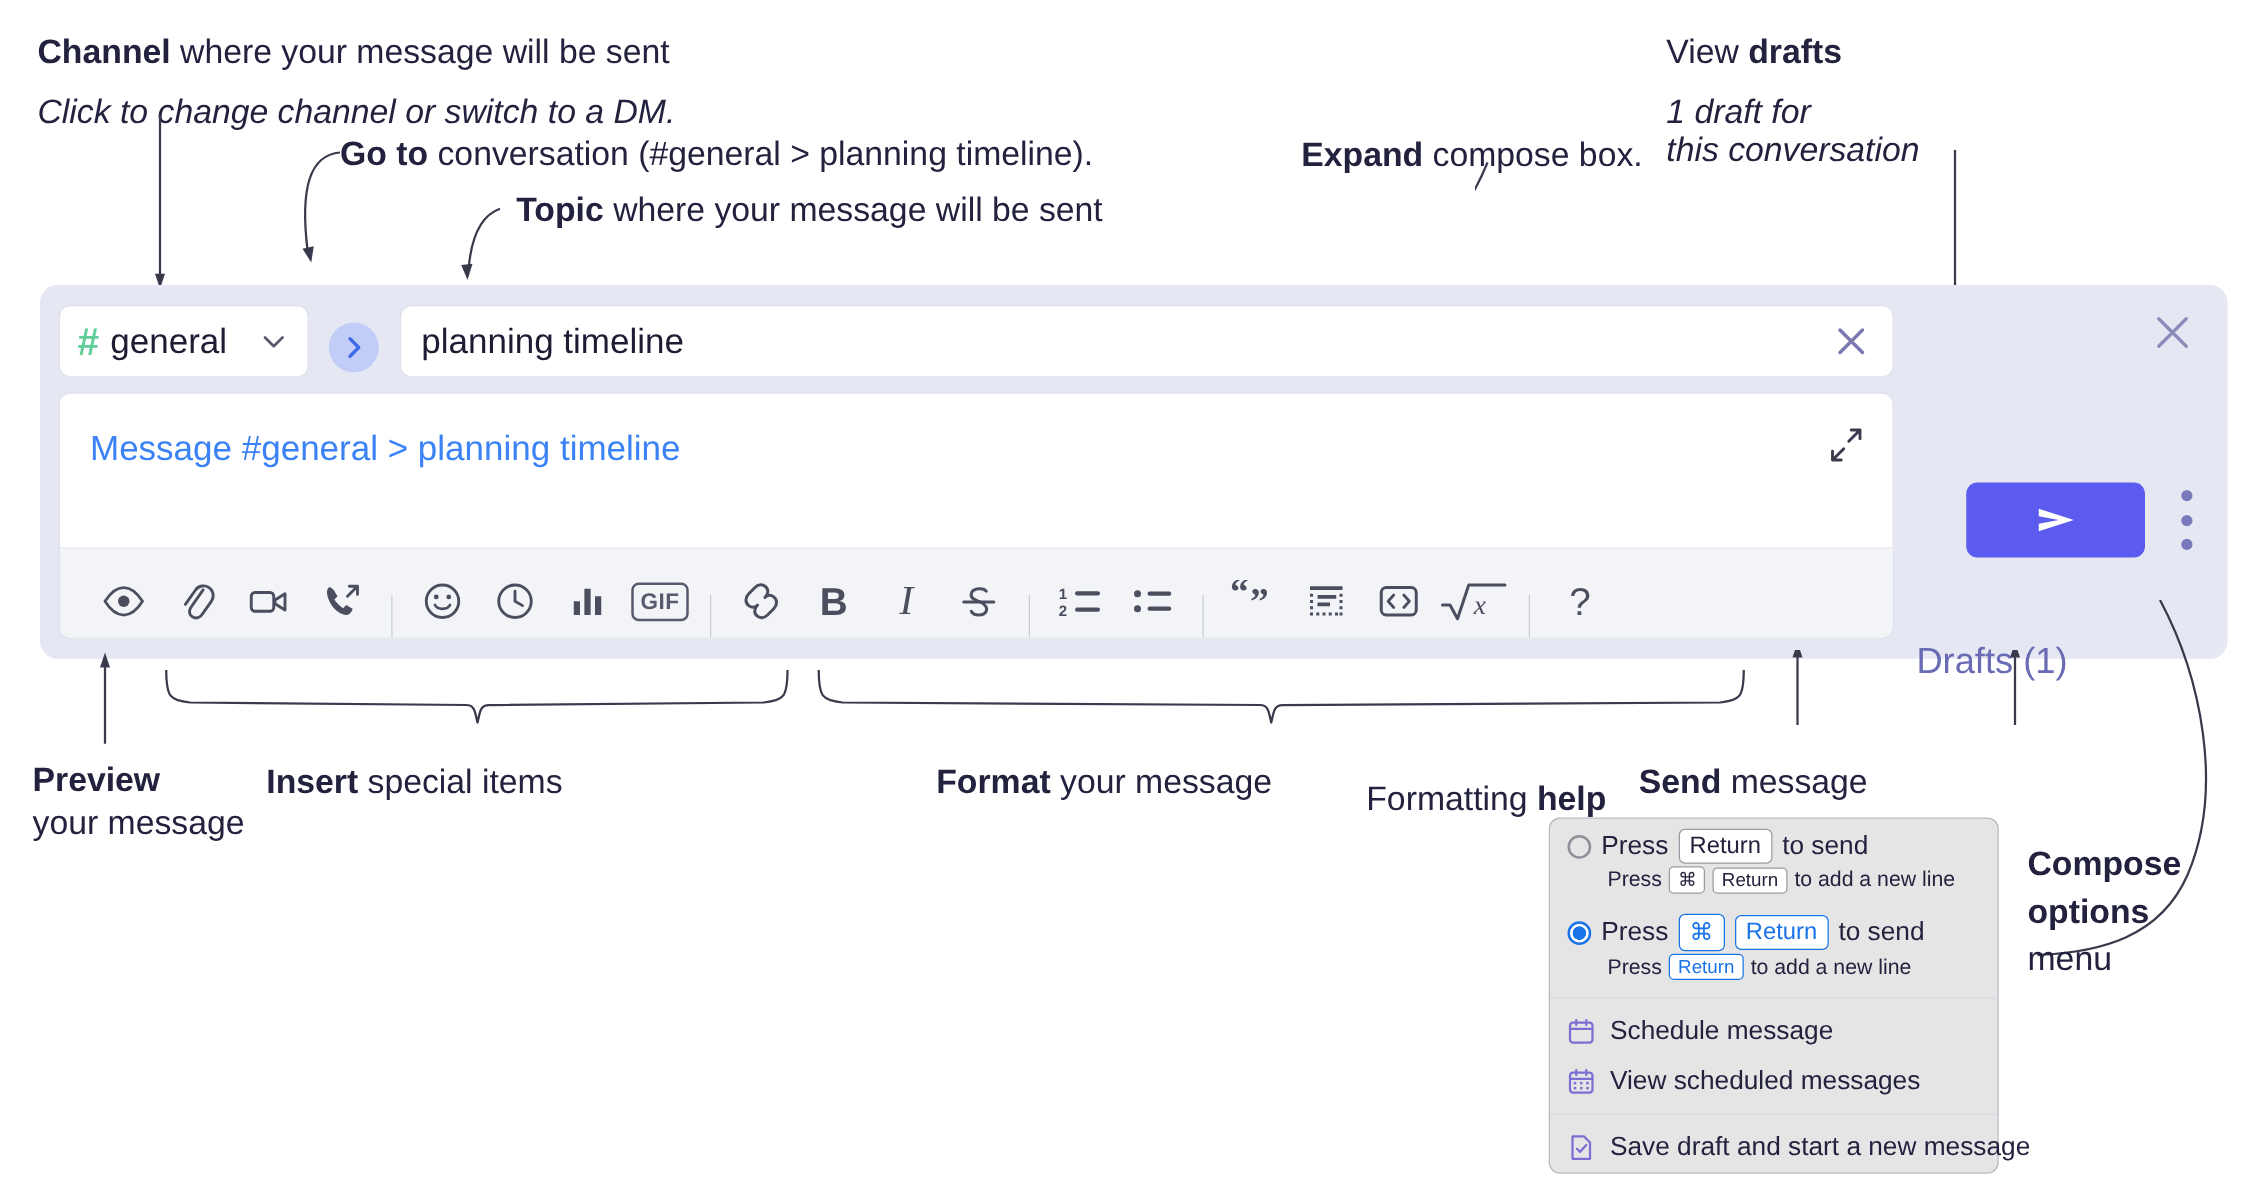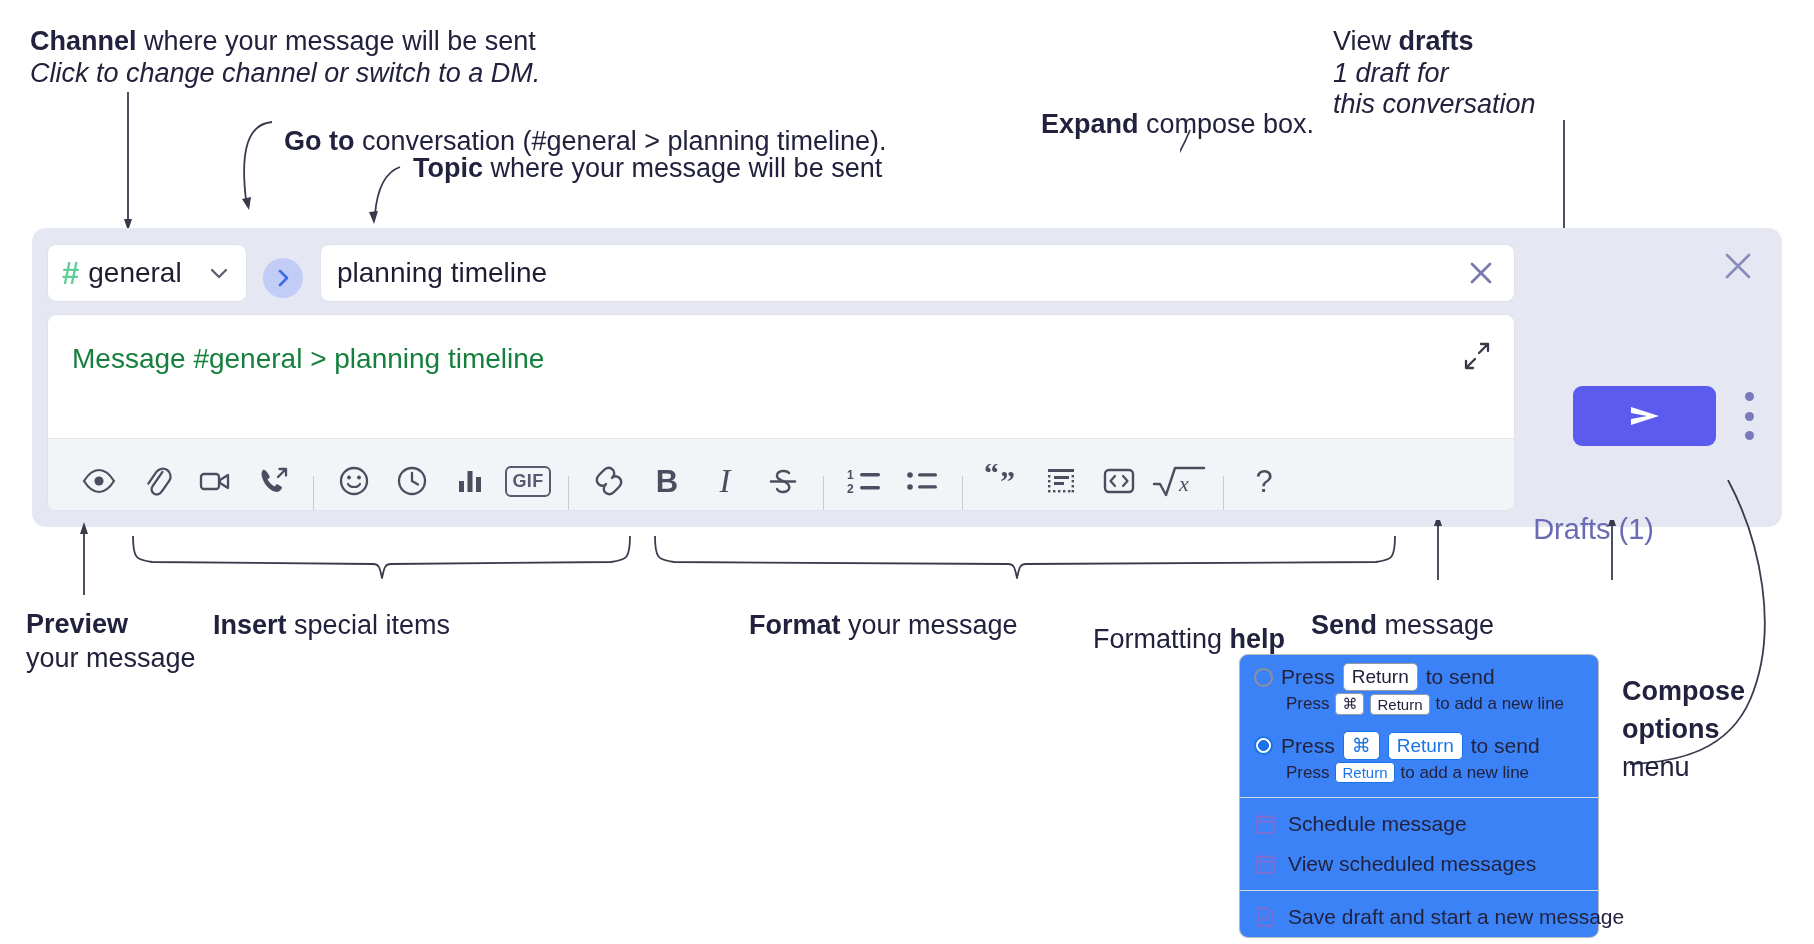--- a/index.html
+++ b/index.html
@@ -14,21 +14,21 @@
 
   
   .anno {
     position: absolute;
     font-size: 27px;
     line-height: 37px;
     color: #22223e;
     white-space: nowrap;
   }
   .anno b { font-weight: 700; }
-  .anno.ital { font-style: italic; }
+  .anno.ital { font-style: italic; margin-top: 16px; }
   .anno.wrap { white-space: normal; }
 
   
   #compose {
     position: absolute;
     left: 32px; top: 228px;
     width: 1750px; height: 299px;
     background: #e5e7f3;
     border-radius: 14px;
   }
@@ -72,21 +72,21 @@
     cursor: pointer;
   }
 
   
   #msg-card {
     left: 15px; top: 86px; width: 1468px; height: 197px;
     overflow: hidden;
   }
   #msg-placeholder {
     position: absolute; left: 24px; top: 28px;
-    font-size: 28px; color: #15803d;
+    font-size: 28px; color: #3b82f6;
   }
   #expand-btn {
     position: absolute; right: 20px; top: 24px;
     width: 34px; height: 34px; cursor: pointer;
   }
 
   
   #toolbar {
     position: absolute; left: 0; right: 0; bottom: 0; height: 72px;
     background: #f3f4f8;
@@ -131,21 +131,21 @@
     width: 22px; height: 48px; cursor: pointer;
     display: flex; flex-direction: column; align-items: center; justify-content: space-between;
   }
   #kebab span { width: 9px; height: 9px; border-radius: 50%; background: #7a79bb; display: block; }
 
   
   #options-menu {
     position: absolute;
     left: 1239px; top: 654px;
     width: 360px;
-    background: #3b82f6;
+    background: #e5e5e5;
     border: 1px solid #b9b9c4;
     border-radius: 9px;
   }
   .opt-row { display: flex; align-items: center; padding: 8px 14px 2px 14px; gap: 8px; cursor: pointer; }
   .opt-sub { display: flex; align-items: center; padding: 0 14px 8px 46px; gap: 6px; }
   .radio { width: 19px; height: 19px; border-radius: 50%; border: 2px solid #909099; flex: 0 0 auto; }
   .radio.on { border-color: #1a74e8; background:
       radial-gradient(circle, #1a74e8 0 5.2px, #ffffff 5.6px 100%); }
   .opt-txt { font-size: 21px; color: #22223e; white-space: nowrap; }
   .opt-txt.sm { font-size: 17px; }
@@ -165,21 +165,21 @@
 </head>
 <body>
 
 <div id="root">
 
   <div class="anno" style="left:30px; top:23px;">
     <b>Channel</b><span> where your message will be sent</span>
   </div>
   <div class="anno ital" style="left:30px; top:55px;">Click to change channel or switch to a DM.</div>
 
-  <div class="anno" style="left:284px; top:105px;margin-top:18px;">
+  <div class="anno" style="left:272px; top:105px;">
     <b>Go to</b><span> conversation (#general &gt; planning timeline).</span>
   </div>
 
   <div class="anno" style="left:413px; top:150px;">
     <b>Topic</b><span> where your message will be sent</span>
   </div>
 
   <div class="anno" style="left:1041px; top:106px;">
     <b>Expand</b><span> compose box.</span>
   </div>

